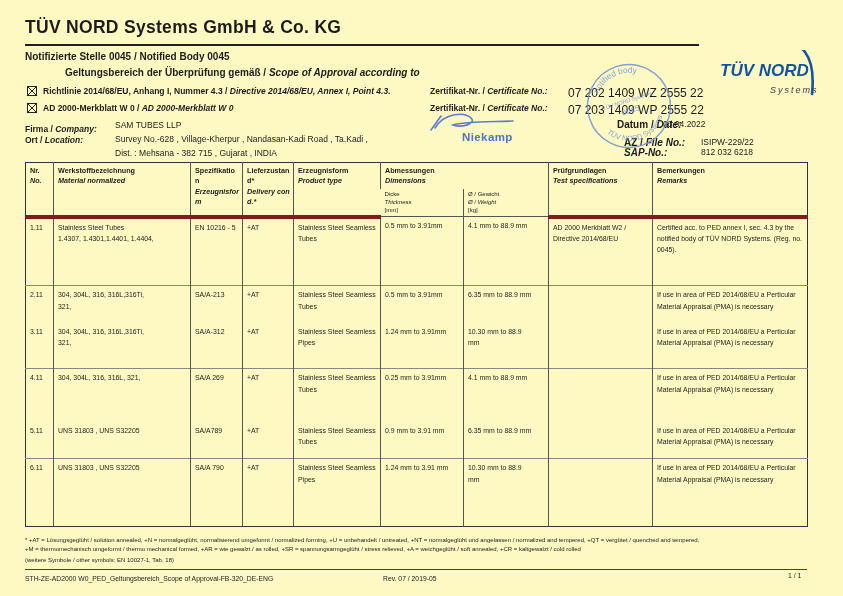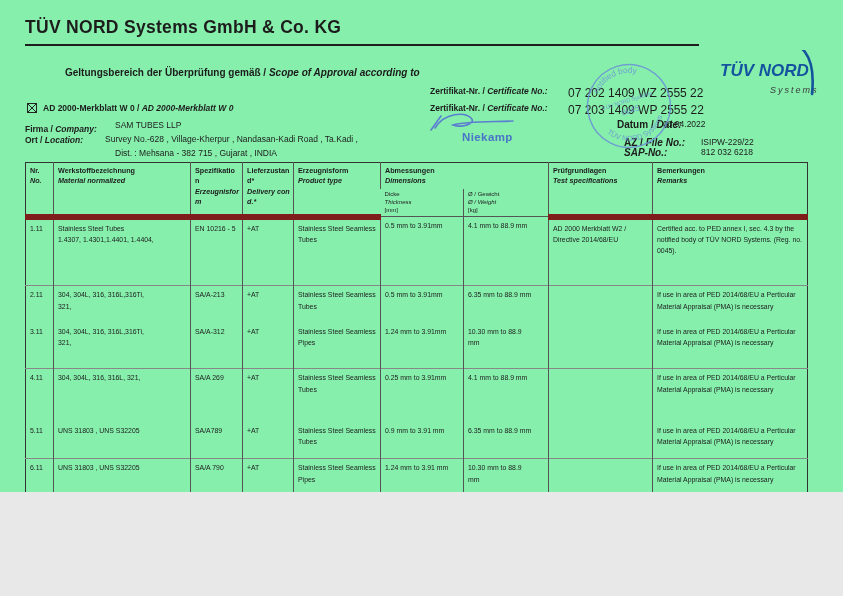--- a/index.html
+++ b/index.html
@@ -1,18 +1,18 @@
 <!DOCTYPE html>
 <html><head>
 <meta charset="utf-8">
 <style>
   html,body{margin:0;padding:0;background:#e8e8e8;}
   .page{
-    position:relative;width:843px;height:492px;margin:0 auto;
-    background:#86efac;color:#1c1c1c;overflow:hidden;
+    position:relative;width:843px;height:596px;margin:0 auto;
+    background:#fef9c3;color:#1c1c1c;overflow:hidden;
     font-family:"Liberation Sans","DejaVu Sans",sans-serif;
   }
   .abs{position:absolute;}
   .en{font-style:italic;}
   .b{font-weight:bold;}
 
   
   .title{left:25px;top:17px;font-size:17.5px;font-weight:bold;letter-spacing:.3px;}
   .title-rule{left:25px;top:44px;width:674px;height:2px;background:#1e1e1e;}
   .line-sm{font-size:10px;font-weight:bold;}
@@ -37,21 +37,21 @@
   .doc-table{left:25px;top:162px;width:782px;border-collapse:collapse;table-layout:fixed;}
   .doc-table th,.doc-table td{
     border-left:1px solid #555;vertical-align:top;text-align:left;
     padding:3px 3px 2px 4px;overflow:hidden;
   }
   .doc-table th:first-child,.doc-table td:first-child{border-left:none;}
   .doc-table{border:1.4px solid #333;}
   .doc-table thead th{font-size:7.2px;line-height:1.45;}
   .doc-table thead .hde{font-weight:bold;}
   .doc-table thead .hen{font-weight:bold;font-style:italic;}
-  .doc-table thead th.rowspan2{border-bottom:6px solid #7f1d1d;}
+  .doc-table thead th.rowspan2{border-bottom:4px solid #7f1d1d;}
   .doc-table thead th.abm{border-bottom:none;}
   .doc-table thead tr.h2 th{border-bottom:1px solid #555;font-size:6px;line-height:1.35;padding-top:1px;}
   .doc-table thead tr.h2 .hde{font-weight:normal;}
   .doc-table thead tr.h2 .hen{font-weight:normal;font-style:italic;}
   .doc-table thead tr.h2 .hunit{font-weight:normal;}
   .doc-table tbody td{font-size:6.9px;line-height:1.65;white-space:pre-line;}
   .doc-table tbody tr.sep td{border-top:1px solid #888;}
   .c-spec,.c-delivery{word-break:break-word;}
   .hd-break{word-break:break-all;}
 
@@ -65,36 +65,41 @@
   .stamp-box{left:583px;top:60px;width:92px;height:92px;opacity:.85;}
 </style>
 </head>
 <body>
 
 <div class="page">
 
   <div class="abs title">TÜV NORD Systems GmbH &amp; Co. KG</div>
   <div class="abs title-rule"></div>
 
+  <div class="abs line-sm notified">Notifizierte Stelle 0045 / Notified Body 0045</div>
   <div class="abs line-sm scope"><span class="de">Geltungsbereich der Überprüfung gemäß / </span><span class="en">Scope of Approval according to</span></div>
 
+  <div class="abs cbrow" style="left:27px;top:86px;width:390px;">
+    <span class="cb"></span>
+    <span><span class="de">Richtlinie 2014/68/EU, Anhang I, Nummer 4.3 / </span><span class="en">Directive 2014/68/EU, Annex I, Point 4.3.</span></span>
+  </div>
   <div class="abs cbrow" style="left:27px;top:103px;width:390px;">
     <span class="cb"></span>
     <span><span class="de">AD 2000-Merkblatt W 0 / </span><span class="en">AD 2000-Merkblatt W 0</span></span>
   </div>
 
   <div class="abs lblrow" style="left:25px;top:124px;">
     <span class="lab de-b"><span class="b">Firma / </span><span class="b en">Company:</span></span>
   </div>
   <div class="abs lblrow" style="left:115px;top:120px;">SAM TUBES LLP</div>
 
   <div class="abs lblrow" style="left:25px;top:135px;">
     <span class="lab"><span class="b">Ort / </span><span class="b en">Location:</span></span>
   </div>
-  <div class="abs lblrow" style="left:105px;top:134px;">Survey No.-628 , Village-Kherpur , Nandasan-Kadi Road , Ta.Kadi ,</div>
+  <div class="abs lblrow" style="left:115px;top:134px;">Survey No.-628 , Village-Kherpur , Nandasan-Kadi Road , Ta.Kadi ,</div>
   <div class="abs lblrow" style="left:115px;top:148px;">Dist. : Mehsana - 382 715 , Gujarat , INDIA</div>
 
   <div class="abs certlab" style="left:430px;top:86px;"><span>Zertifikat-Nr. / </span><span class="en">Certificate No.:</span></div>
   <div class="abs certval" style="left:568px;top:86px;">07 202 1409 WZ 2555 22</div>
   <div class="abs certlab" style="left:430px;top:103px;"><span>Zertifikat-Nr. / </span><span class="en">Certificate No.:</span></div>
   <div class="abs certval" style="left:568px;top:103px;">07 203 1409 WP 2555 22</div>
 
   <div class="abs metalab" style="left:617px;top:119px;"><span>Datum / </span><span class="en">Date:</span></div>
   <div class="abs metaval" style="left:663px;top:119px;">03.04.2022</div>
 

